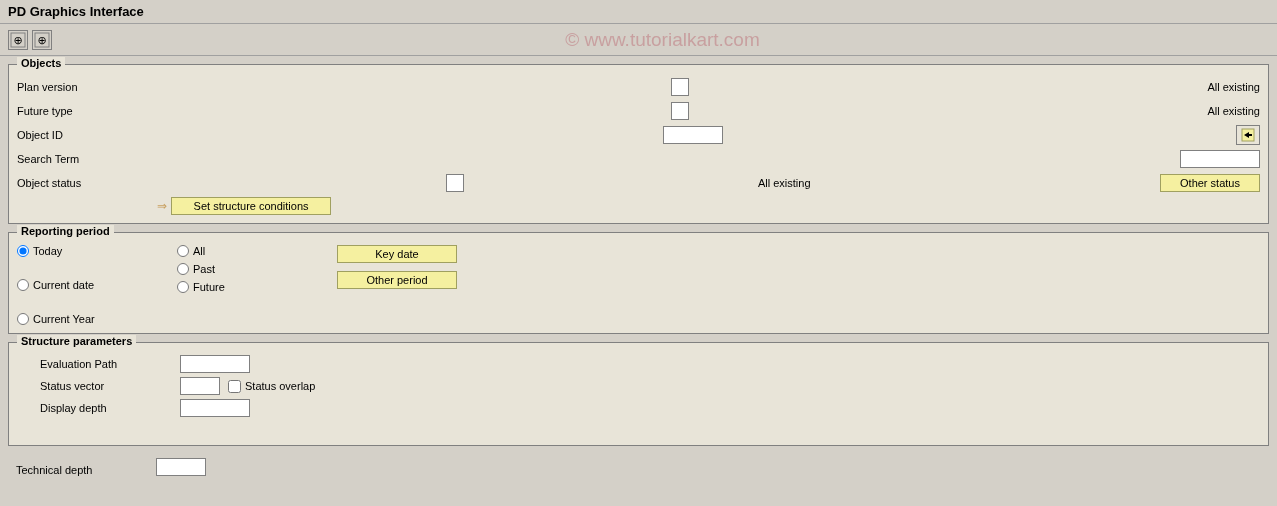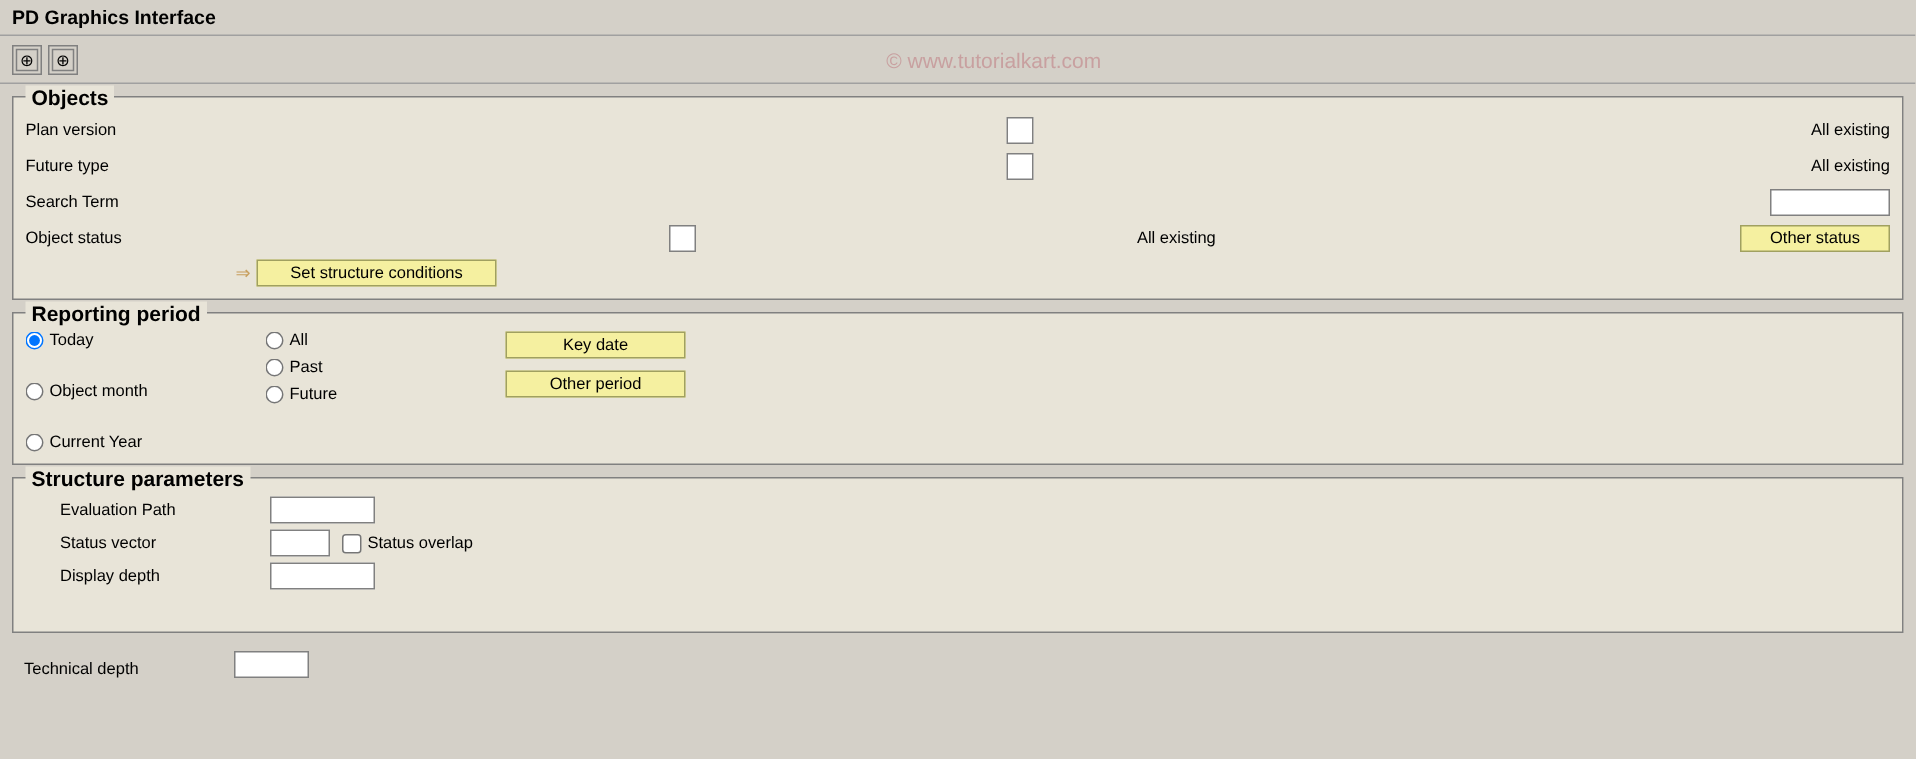--- a/index.html
+++ b/index.html
@@ -21,21 +21,21 @@
       padding: 4px 8px;
       display: flex;
       align-items: center;
       border-bottom: 1px solid #a0a0a0;
       min-height: 32px;
     }
     .toolbar-watermark {
       flex: 1;
       text-align: center;
       color: #c8a0a0;
-      font-size: 14px;
+      font-size: 19px;
       font-style: normal;
     }
     .toolbar-icon {
       width: 20px;
       height: 20px;
       margin-right: 4px;
       display: inline-flex;
       align-items: center;
       justify-content: center;
       cursor: pointer;
@@ -52,21 +52,21 @@
       margin-bottom: 8px;
       padding: 8px;
       position: relative;
     }
     .group-box-title {
       position: absolute;
       top: -8px;
       left: 8px;
       background-color: #e8e4d8;
       padding: 0 4px;
-      font-size: 14px;
+      font-size: 11px;
       font-weight: bold;
     }
     .group-content {
       margin-top: 4px;
     }
     .form-row {
       display: flex;
       align-items: center;
       margin-bottom: 4px;
       min-height: 20px;
@@ -206,20 +206,30 @@
         <input class="form-input form-input-small" type="text" style="">
         <span class="all-existing-text">All existing</span>
       </div>
 
       <div class="form-row">
         <span class="form-label">Future type</span>
         <input class="form-input form-input-small" type="text" style="">
         <span class="all-existing-text">All existing</span>
       </div>
 
+      <div class="form-row">
+        <span class="form-label">Object ID</span>
+        <input class="form-input form-input-medium" type="text" style="">
+        <button class="arrow-btn" style="margin-left:8px;">
+          <svg width="14" height="14" viewBox="0 0 14 14">
+            <rect x="1" y="1" width="12" height="12" fill="#f5f0a0" stroke="#a0a060"></rect>
+            <polygon points="3,7 8,4 8,6 11,6 11,8 8,8 8,10" fill="#000"></polygon>
+          </svg>
+        </button>
+      </div>
 
       <div class="form-row">
         <span class="form-label">Search Term</span>
         <input class="form-input form-input-large" type="text" style="">
       </div>
 
       <div class="form-row">
         <span class="form-label">Object status</span>
         <input class="form-input form-input-small" type="text" style="">
         <span class="all-existing-text">All existing</span>
@@ -239,21 +249,21 @@
     <div class="group-content">
       <div style="display: flex; align-items: flex-start; gap: 0;">
 
         <div style="display: flex; flex-direction: column; gap: 22px; width: 160px;">
           <div class="radio-item">
             <input class="radio-input" type="radio" name="period" checked="" style="">
             <span>Today</span>
           </div>
           <div class="radio-item">
             <input class="radio-input" type="radio" name="period" style="">
-            <span>Object month</span>
+            <span>Current date</span>
           </div>
           <div class="radio-item">
             <input class="radio-input" type="radio" name="period" style="">
             <span>Current Year</span>
           </div>
         </div>
 
         <div style="display: flex; flex-direction: column; gap: 6px; width: 160px;">
           <div class="radio-item">
             <input class="radio-input" type="radio" name="period" style="">

